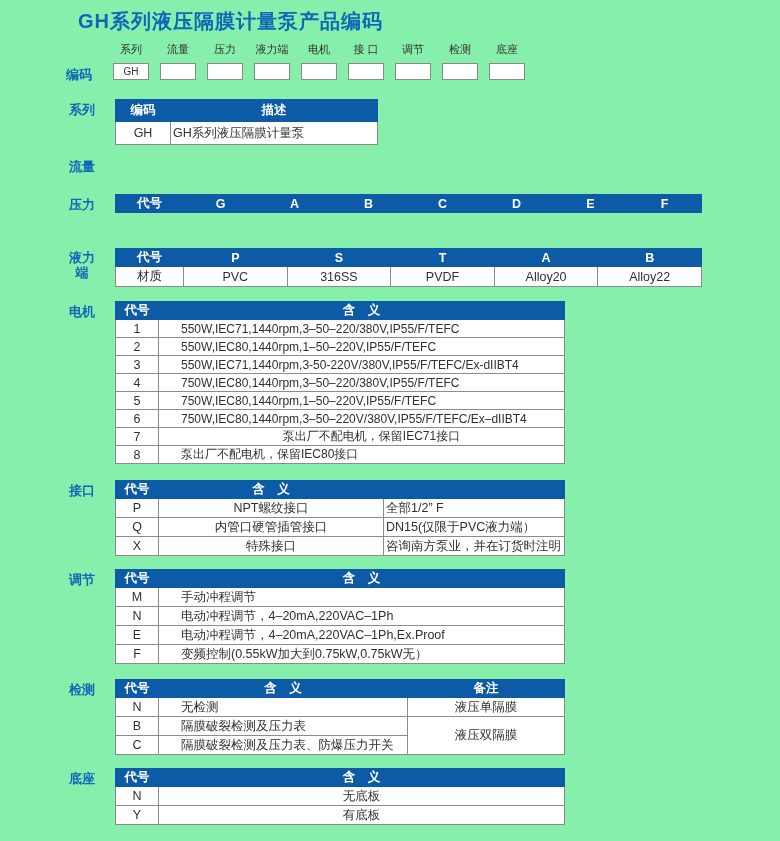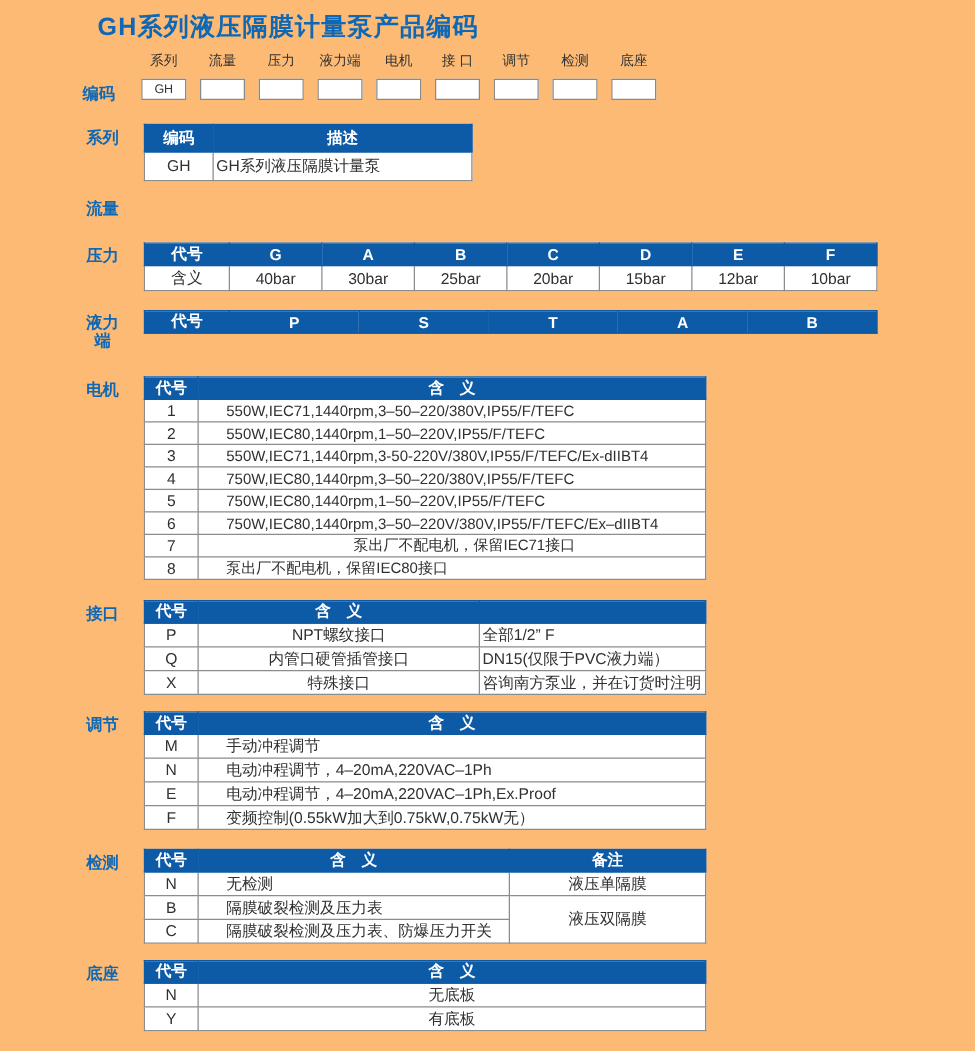--- a/index.html
+++ b/index.html
@@ -1,20 +1,20 @@
 <!DOCTYPE html>
 <html><head>
 <meta charset="utf-8">
 <style>
   * { box-sizing: border-box; margin: 0; padding: 0; }
   html,body { background:#ffffff; }
   .page {
     position: relative;
     width: 780px; height: 841px;
-    background:#fdba74;
+    background:#86efac;
     font-family: "Liberation Sans", "DejaVu Sans", sans-serif;
     color:#303030;
     overflow: hidden;
   }
   .title {
     position:absolute; left:78px; top:8px;
     font-size:20px; font-weight:bold; color:#0e68b6;
     letter-spacing:1px;
   }
   
@@ -144,30 +144,20 @@
         <tr class="hrow">
       <th>代号</th>
       <th>G</th>
       <th>A</th>
       <th>B</th>
       <th>C</th>
       <th>D</th>
       <th>E</th>
       <th>F</th>
     </tr>
-    <tr class="brow">
-      <td>含义</td>
-      <td>40bar</td>
-      <td>30bar</td>
-      <td>25bar</td>
-      <td>20bar</td>
-      <td>15bar</td>
-      <td>12bar</td>
-      <td>10bar</td>
-    </tr>
   </tbody>
     </table>
 
   <div class="sec-label" style="top:250px;">
     <div>液力</div>
     <div>端</div>
   </div>
   <table style="left:115px; top:248px; width:587px;">
     <colgroup>
         <col style="width:68px">
@@ -179,20 +169,28 @@
       </colgroup>
     <tbody>
         <tr class="hrow">
       <th>代号</th>
       <th>P</th>
       <th>S</th>
       <th>T</th>
       <th>A</th>
       <th>B</th>
     </tr>
+    <tr class="brow">
+      <td>材质</td>
+      <td>PVC</td>
+      <td>316SS</td>
+      <td>PVDF</td>
+      <td>Alloy20</td>
+      <td>Alloy22</td>
+    </tr>
   </tbody>
     </table>
 
   <div class="sec-label" style="top:304px;">电机</div>
   <table style="left:115px; top:301px; width:450px;">
     <colgroup>
         <col style="width:43px">
         <col>
       </colgroup>
     <tbody>

